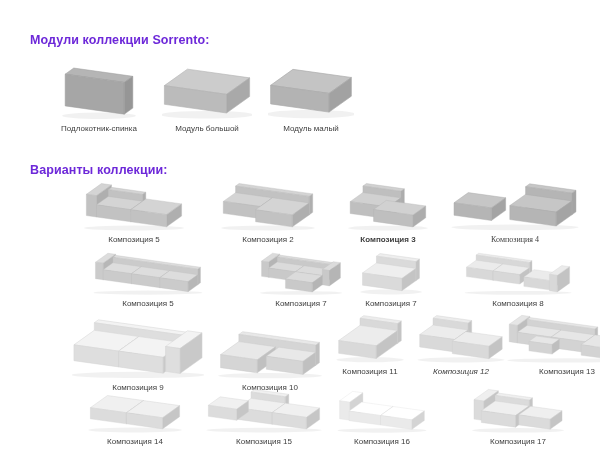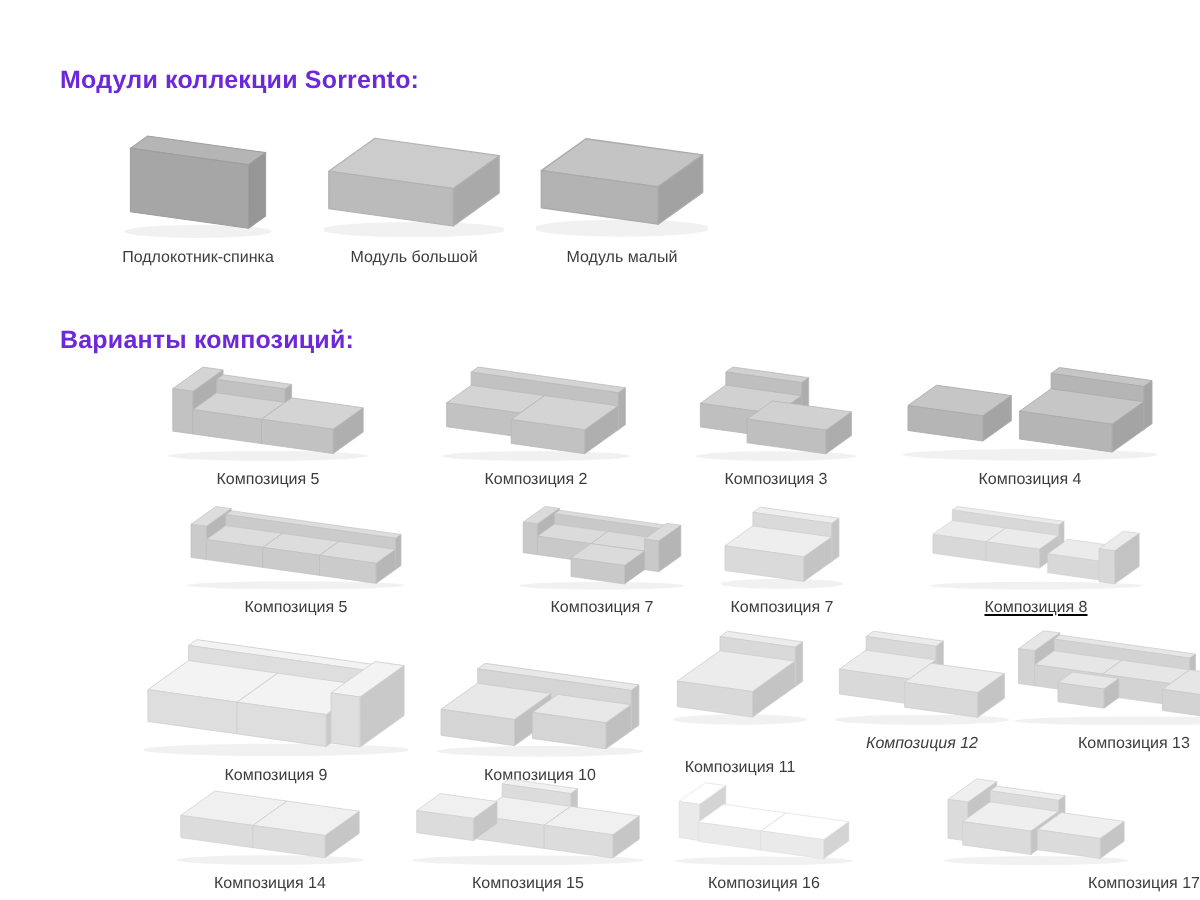--- a/index.html
+++ b/index.html
@@ -22,38 +22,38 @@
     margin-top:3px;font-size:8px;line-height:9px;color:#3d3d3d;
     white-space:nowrap;text-align:center;
   }
   
   #m1{left:24px;top:50px;width:86px;margin-left:32px;}  #m1 .art{height:55px;}
   #m2{left:122px;top:50px;width:90px;} #m2 .art{height:55px;}
   #m3{left:228px;top:50px;width:86px;} #m3 .art{height:55px;}
   
   #c1{left:30px;top:166px;width:128px;}  #c1 .art{height:50px;}
   #c2{left:164px;top:166px;width:128px;} #c2 .art{height:50px;}
-  #c3{left:292px;top:166px;width:112px;} #c3 .art{height:50px;}
-  #c4{left:408px;top:166px;width:134px;} #c4 .art{height:50px;}
+  #c3{left:292px;top:166px;width:112px;font-weight:bold;} #c3 .art{height:50px;}
+  #c4{left:408px;top:166px;width:134px;font-family:Liberation Serif, serif;} #c4 .art{height:50px;}
   
   #c5{left:26px;top:236px;width:164px;}  #c5 .art{height:44px;}
   #c6{left:182px;top:236px;width:158px;} #c6 .art{height:44px;}
   #c7{left:298px;top:236px;width:106px;} #c7 .art{height:44px;}
-  #c8{left:396px;top:236px;width:164px;text-decoration:underline;} #c8 .art{height:44px;}
+  #c8{left:396px;top:236px;width:164px;} #c8 .art{height:44px;}
   
   #c9{left:32px;top:298px;width:132px;}   #c9 .art{height:66px;}
   #c10{left:162px;top:314px;width:136px;} #c10 .art{height:50px;}
-  #c11{left:278px;top:298px;width:104px;gap:12px;} #c11 .art{height:50px;}
+  #c11{left:278px;top:298px;width:104px;} #c11 .art{height:50px;}
   #c12{left:364px;top:298px;width:114px;font-style:italic;} #c12 .art{height:50px;}
   #c13{left:458px;top:298px;width:138px;} #c13 .art{height:50px;}
   
   #c14{left:30px;top:378px;width:130px;}  #c14 .art{height:40px;}
   #c15{left:138px;top:372px;width:172px;} #c15 .art{height:46px;}
   #c16{left:266px;top:374px;width:152px;} #c16 .art{height:44px;}
-  #c17{left:396px;top:372px;width:164px;align-items:flex-end;} #c17 .art{height:46px;}
+  #c17{left:396px;top:372px;width:164px;} #c17 .art{height:46px;}
 </style>
 </head>
 <body>
 
 <h2 class="section-title" id="title-modules">Модули коллекции Sorrento:</h2>
 
 <figure class="fig" id="m1">
   <svg class="art" preserveAspectRatio="xMidYMax meet" viewBox="-10.4 -33.2 70.4 54.0">
       <ellipse cx="24.8" cy="15.6" rx="36.2" ry="3.2" fill="rgba(0,0,0,0.055)"></ellipse>
       <polygon points="0.0,-31.2 58.0,-23.1 49.6,-17.1 -8.4,-25.2" fill="rgb(181,181,181)" stroke="rgb(157,157,157)" stroke-width="0.5" stroke-linejoin="round"></polygon>
@@ -74,21 +74,21 @@
 <figure class="fig" id="m3">
   <svg class="art" preserveAspectRatio="xMidYMax meet" viewBox="-18.8 -16.0 64.8 40.9">
       <ellipse cx="13.6" cy="19.7" rx="33.4" ry="3.2" fill="rgba(0,0,0,0.055)"></ellipse>
       <polygon points="0.0,-14.0 44.0,-7.9 27.2,4.1 -16.8,-2.0" fill="rgb(196,196,196)" stroke="rgb(170,170,170)" stroke-width="0.5" stroke-linejoin="round"></polygon>
       <polygon points="-16.8,-2.0 27.2,4.1 27.2,18.2 -16.8,12.0" fill="rgb(179,179,179)" stroke="rgb(170,170,170)" stroke-width="0.5" stroke-linejoin="round"></polygon>
       <polygon points="44.0,-7.9 27.2,4.1 27.2,18.2 44.0,6.2" fill="rgb(162,162,162)" stroke="rgb(170,170,170)" stroke-width="0.5" stroke-linejoin="round"></polygon>
     </svg>
   <figcaption class="cap">Модуль малый</figcaption>
 </figure>
 
-<h2 class="section-title" id="title-compositions">Варианты композиций:</h2>
+<h2 class="section-title" id="title-compositions">Варианты коллекции:</h2>
 
 <figure class="fig" id="c1">
   <svg class="art" preserveAspectRatio="xMidYMax meet" viewBox="-21.3 -29.3 126.3 64.2">
       <ellipse cx="41.8" cy="29.7" rx="64.2" ry="3.2" fill="rgba(0,0,0,0.055)"></ellipse>
       <polygon points="0.0,-27.3 13.0,-25.5 -6.3,-11.7 -19.3,-13.5" fill="rgb(212,212,212)" stroke="rgb(184,184,184)" stroke-width="0.5" stroke-linejoin="round"></polygon>
       <polygon points="-19.3,-13.5 -6.3,-11.7 -6.3,15.6 -19.3,13.8" fill="rgb(194,194,194)" stroke="rgb(184,184,184)" stroke-width="0.5" stroke-linejoin="round"></polygon>
       <polygon points="13.0,-25.5 -6.3,-11.7 -6.3,15.6 13.0,1.8" fill="rgb(175,175,175)" stroke="rgb(184,184,184)" stroke-width="0.5" stroke-linejoin="round"></polygon>
       <polygon points="13.0,-22.4 57.0,-16.2 52.8,-13.2 8.8,-19.4" fill="rgb(212,212,212)" stroke="rgb(184,184,184)" stroke-width="0.5" stroke-linejoin="round"></polygon>
       <polygon points="8.8,-19.4 52.8,-13.2 52.8,11.0 8.8,4.8" fill="rgb(194,194,194)" stroke="rgb(184,184,184)" stroke-width="0.5" stroke-linejoin="round"></polygon>
       <polygon points="57.0,-16.2 52.8,-13.2 52.8,11.0 57.0,8.0" fill="rgb(175,175,175)" stroke="rgb(184,184,184)" stroke-width="0.5" stroke-linejoin="round"></polygon>

